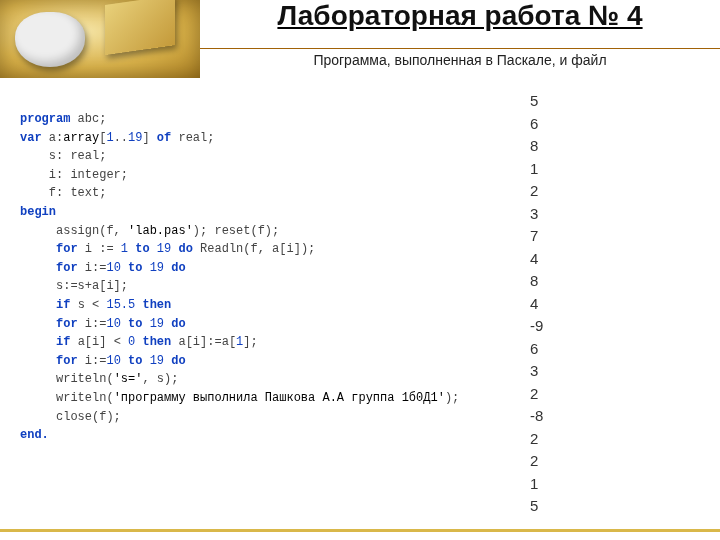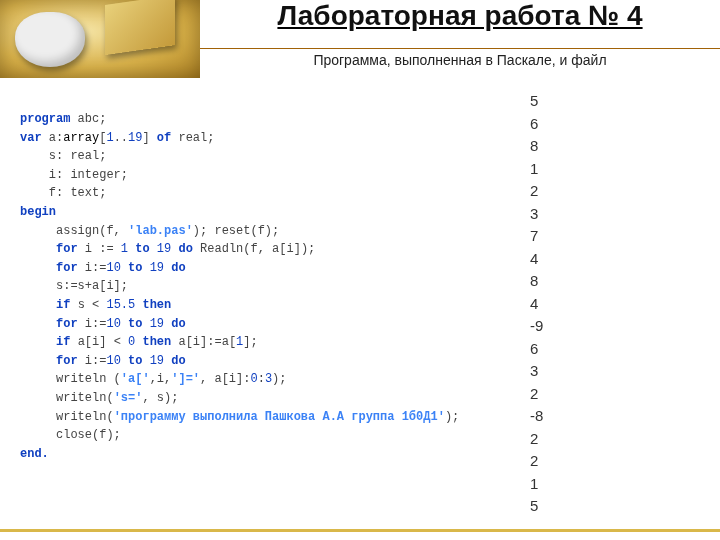--- a/index.html
+++ b/index.html
@@ -89,21 +89,21 @@
     font-size: 12px;
     line-height: 1.55;
     color: #444;
   }
   .code-line {
     white-space: pre;
   }
   .kw { color: #1040c0; font-weight: bold; }
   .tp { color: #000000; }
   .num { color: #1040c0; }
-  .str { color: #3b82f6; font-weight: bold; }
+  .str { color: #000000; }
   .op { color: #444; }
   .data-col {
     flex: 1;
     padding-top: 0px;
     font-family: Arial, sans-serif;
     font-size: 15px;
     color: #333;
   }
   .data-item {
     height: 22.5px;
@@ -145,21 +145,20 @@
       <div class="code-line"><span class="op">    f: text;</span></div>
       <div class="code-line"><span class="kw">begin</span></div>
       <div class="code-line"><span class="op">     assign(f, </span><span class="str">'lab.pas'</span><span class="op">); reset(f);</span></div>
       <div class="code-line"><span class="op">     </span><span class="kw">for </span><span class="op">i := </span><span class="num">1 </span><span class="kw">to </span><span class="num">19 </span><span class="kw">do </span><span class="op">Readln(f, a[i]);</span></div>
       <div class="code-line"><span class="op">     </span><span class="kw">for </span><span class="op">i:=</span><span class="num">10 </span><span class="kw">to </span><span class="num">19 </span><span class="kw">do</span></div>
       <div class="code-line"><span class="op">     s:=s+a[i];</span></div>
       <div class="code-line"><span class="op">     </span><span class="kw">if </span><span class="op">s &lt; </span><span class="num">15.5 </span><span class="kw">then</span></div>
       <div class="code-line"><span class="op">     </span><span class="kw">for </span><span class="op">i:=</span><span class="num">10 </span><span class="kw">to </span><span class="num">19 </span><span class="kw">do</span></div>
       <div class="code-line"><span class="op">     </span><span class="kw">if </span><span class="op">a[i] &lt; </span><span class="num">0 </span><span class="kw">then </span><span class="op">a[i]:=a[</span><span class="num">1</span><span class="op">];</span></div>
       <div class="code-line"><span class="op">     </span><span class="kw">for </span><span class="op">i:=</span><span class="num">10 </span><span class="kw">to </span><span class="num">19 </span><span class="kw">do</span></div>
-      <div class="code-line"><span class="op">     writeln (</span><span class="str">'a['</span><span class="op">,i,</span><span class="str">']='</span><span class="op">, a[i]:</span><span class="num">0</span><span class="op">:</span><span class="num">3</span><span class="op">);</span></div>
       <div class="code-line"><span class="op">     writeln(</span><span class="str">'s='</span><span class="op">, s);</span></div>
       <div class="code-line"><span class="op">     writeln(</span><span class="str">'программу выполнила Пашкова А.А группа 1б0Д1'</span><span class="op">);</span></div>
       <div class="code-line"><span class="op">     close(f);</span></div>
       <div class="code-line"><span class="kw">end.</span></div>
     </div>
   <div class="data-col" id="data-col">
       <div class="data-item">5</div>
       <div class="data-item">6</div>
       <div class="data-item">8</div>
       <div class="data-item">1</div>

